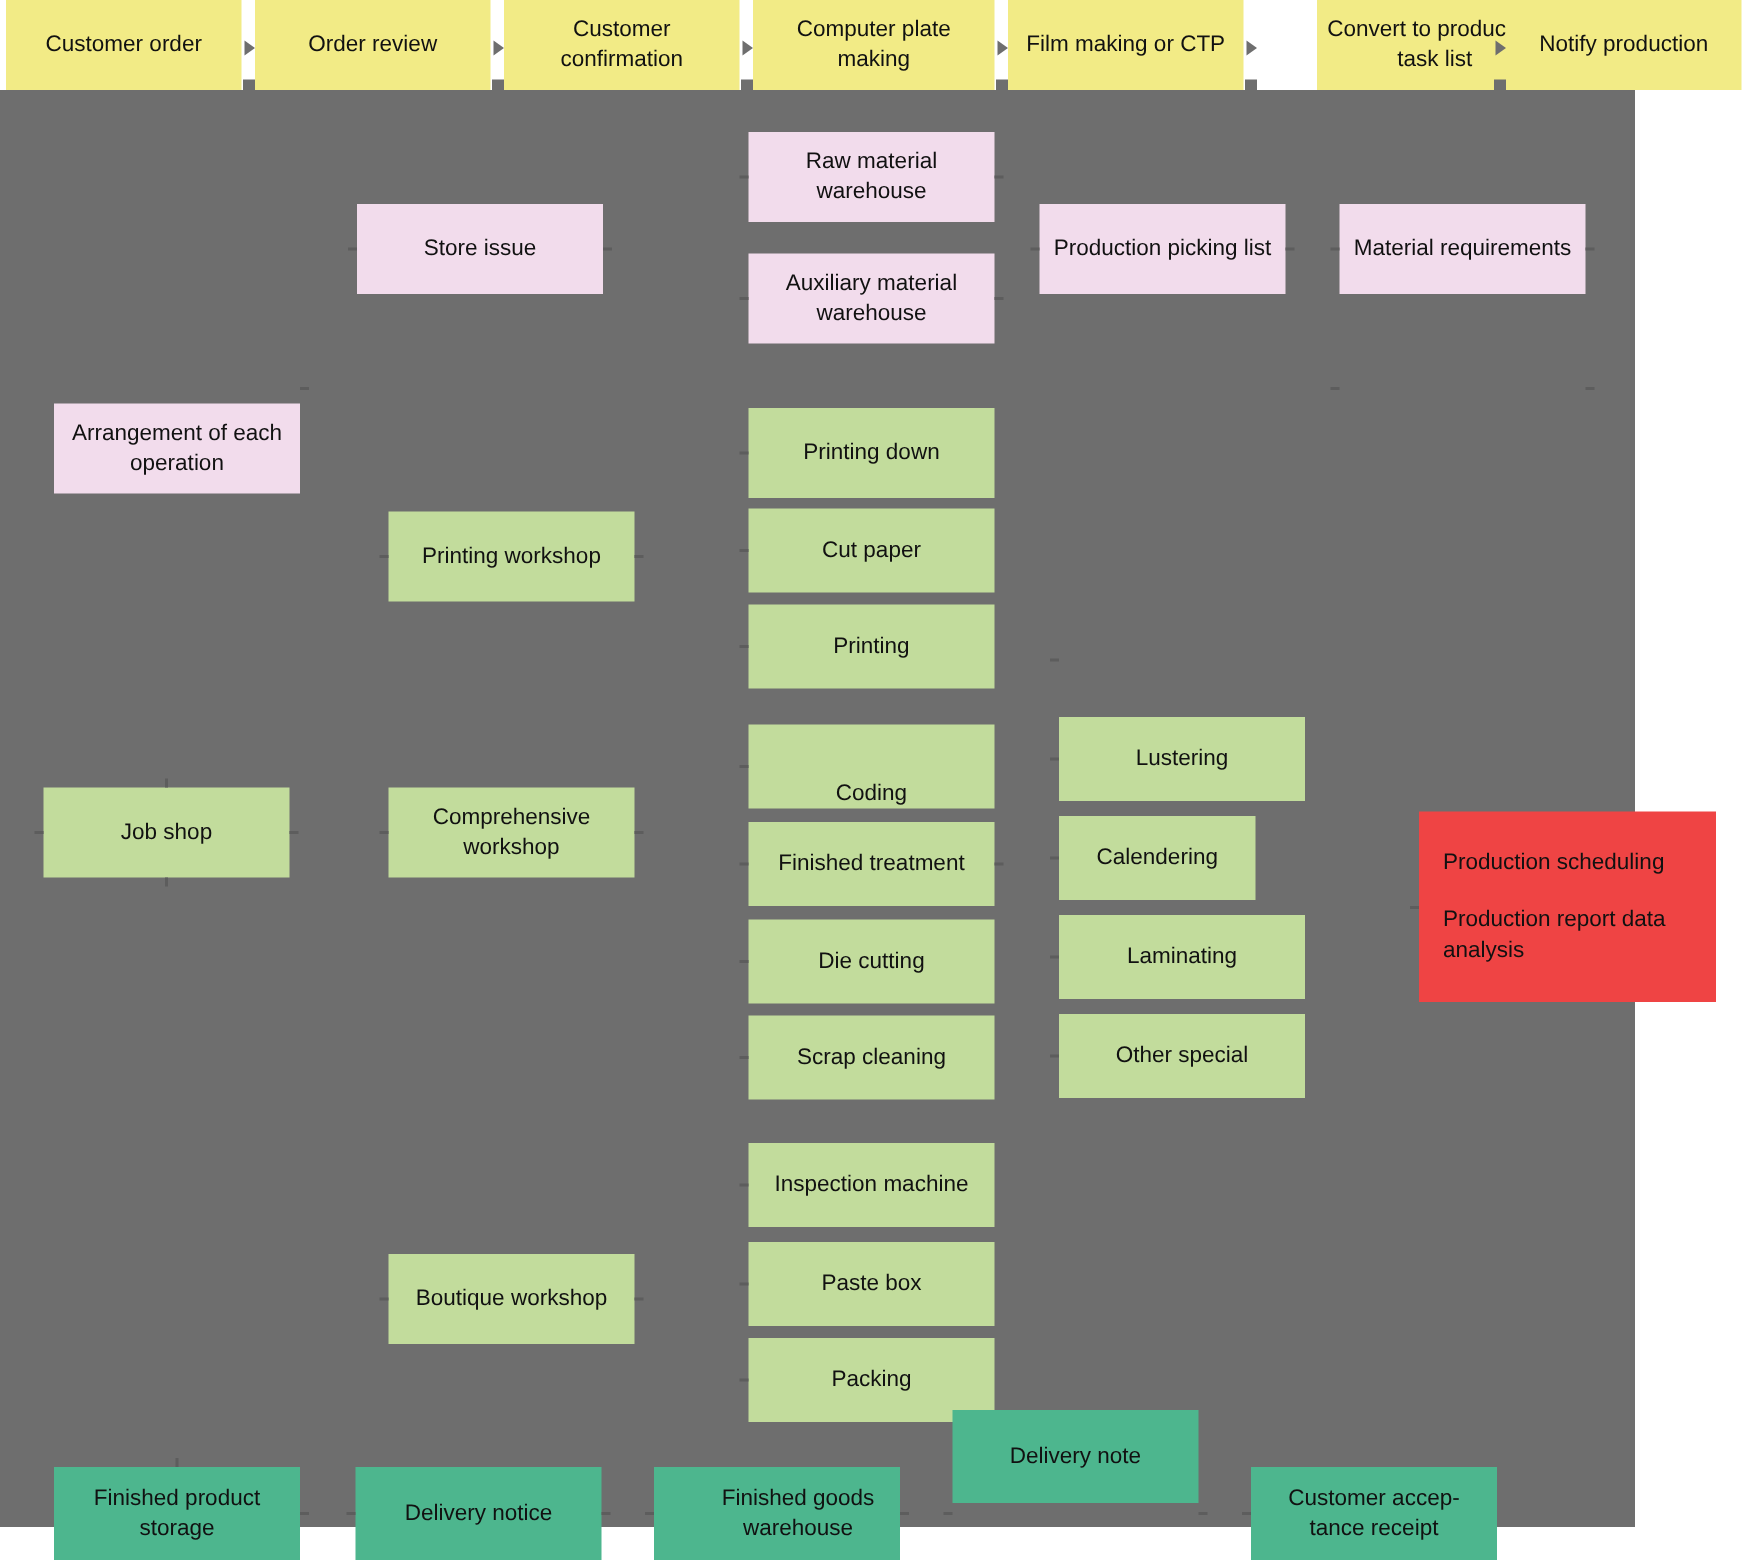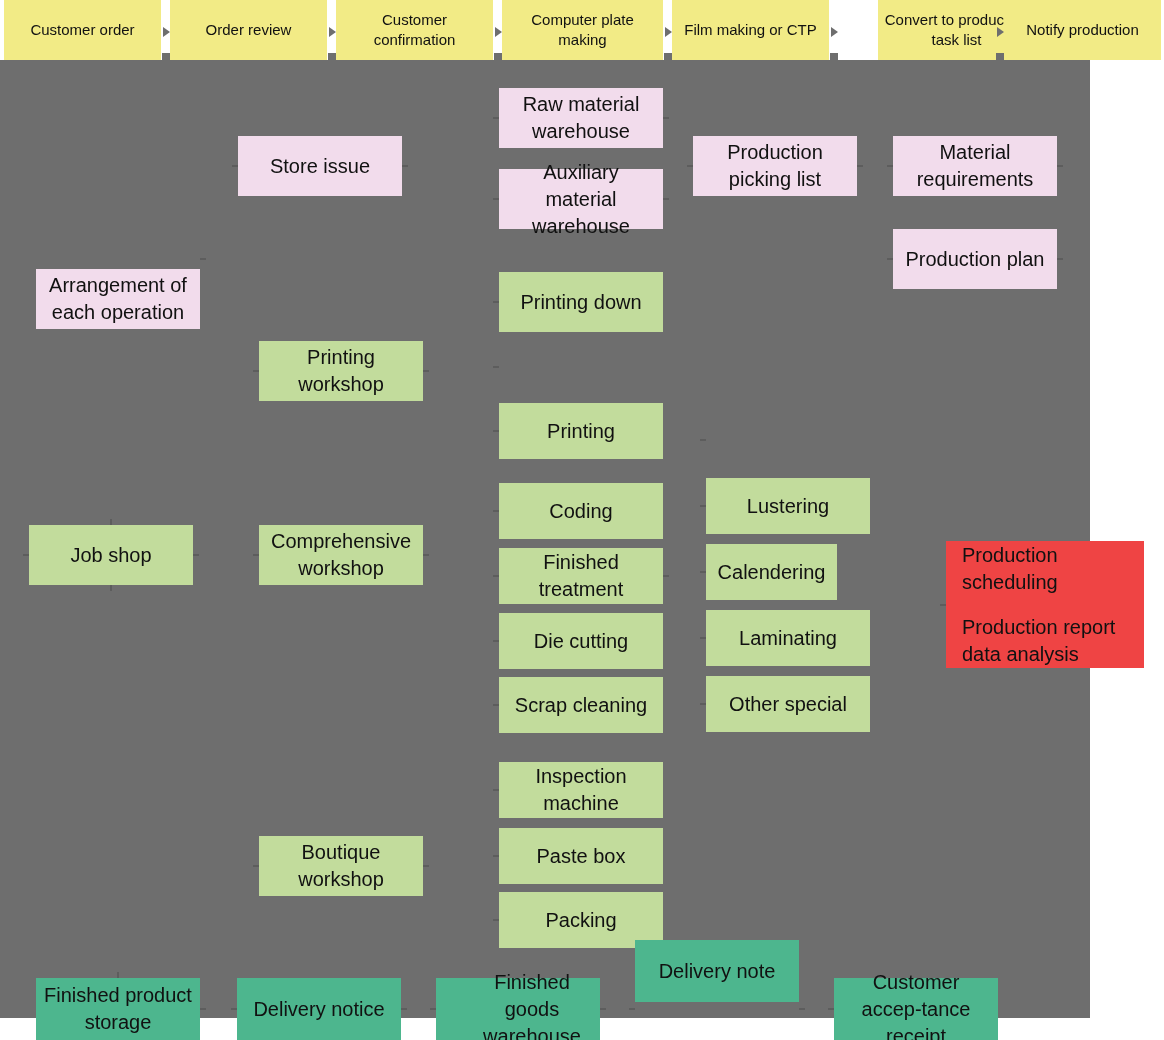--- a/index.html
+++ b/index.html
@@ -55,21 +55,21 @@
     width: 8px;
     height: 14px;
     background: #6e6e6e;
   }
   .node {
     position: absolute;
     display: flex;
     align-items: center;
     justify-content: center;
     text-align: center;
-    font-size: 20px;
+    font-size: 15px;
     color: #111111;
     line-height: 1.35;
     box-sizing: border-box;
     padding: 0 8px;
   }
   .node.pink   { background: #f2dcec; }
   .node.green  { background: #c2dc9c; }
   .node.teal   { background: #4db68e; }
   .node.orange {
     background: #ef4444;
@@ -167,23 +167,20 @@
   </div>
   <div class="conn" style="left:687px;top:165px;"></div>
   <div class="conn" style="left:857px;top:165px;"></div>
 
   <div class="node pink" style="left:893px;top:136px;width:164px;height:60px;">
     <span>Material requirements</span>
   </div>
   <div class="conn" style="left:887px;top:165px;"></div>
   <div class="conn" style="left:1057px;top:165px;"></div>
 
-  <div class="node pink" style="left:893px;top:229px;width:164px;height:60px;">
-    <span>Production plan</span>
-  </div>
   <div class="conn" style="left:887px;top:258px;"></div>
   <div class="conn" style="left:1057px;top:258px;"></div>
 
   <div class="node green" style="left:259px;top:341px;width:164px;height:60px;">
     <span>Printing workshop</span>
   </div>
   <div class="conn" style="left:253px;top:370px;"></div>
   <div class="conn" style="left:423px;top:370px;"></div>
 
   <div class="node green" style="left:259px;top:525px;width:164px;height:60px;">
@@ -204,28 +201,31 @@
   <div class="conn" style="left:23px;top:554px;"></div>
   <div class="conn" style="left:193px;top:554px;"></div>
   <div class="conn v" style="left:110px;top:519px;"></div>
   <div class="conn v" style="left:110px;top:585px;"></div>
 
   <div class="node green" style="left:499px;top:272px;width:164px;height:60px;">
     <span>Printing down</span>
   </div>
   <div class="conn" style="left:493px;top:301px;"></div>
 
+  <div class="node green" style="left:499px;top:339px;width:164px;height:56px;">
+    <span>Cut paper</span>
+  </div>
   <div class="conn" style="left:493px;top:366px;"></div>
 
   <div class="node green" style="left:499px;top:403px;width:164px;height:56px;">
     <span>Printing</span>
   </div>
   <div class="conn" style="left:493px;top:430px;"></div>
 
-  <div class="node green" style="left:499px;top:483px;width:164px;height:56px;">
+  <div class="node green" style="left:499px;top:483px;width:164px;height:56px;align-items:flex-end;">
     <span>Coding</span>
   </div>
   <div class="conn" style="left:493px;top:510px;"></div>
 
   <div class="node green" style="left:499px;top:548px;width:164px;height:56px;">
     <span>Finished treatment</span>
   </div>
   <div class="conn" style="left:493px;top:575px;"></div>
   <div class="conn" style="left:663px;top:575px;"></div>
 

